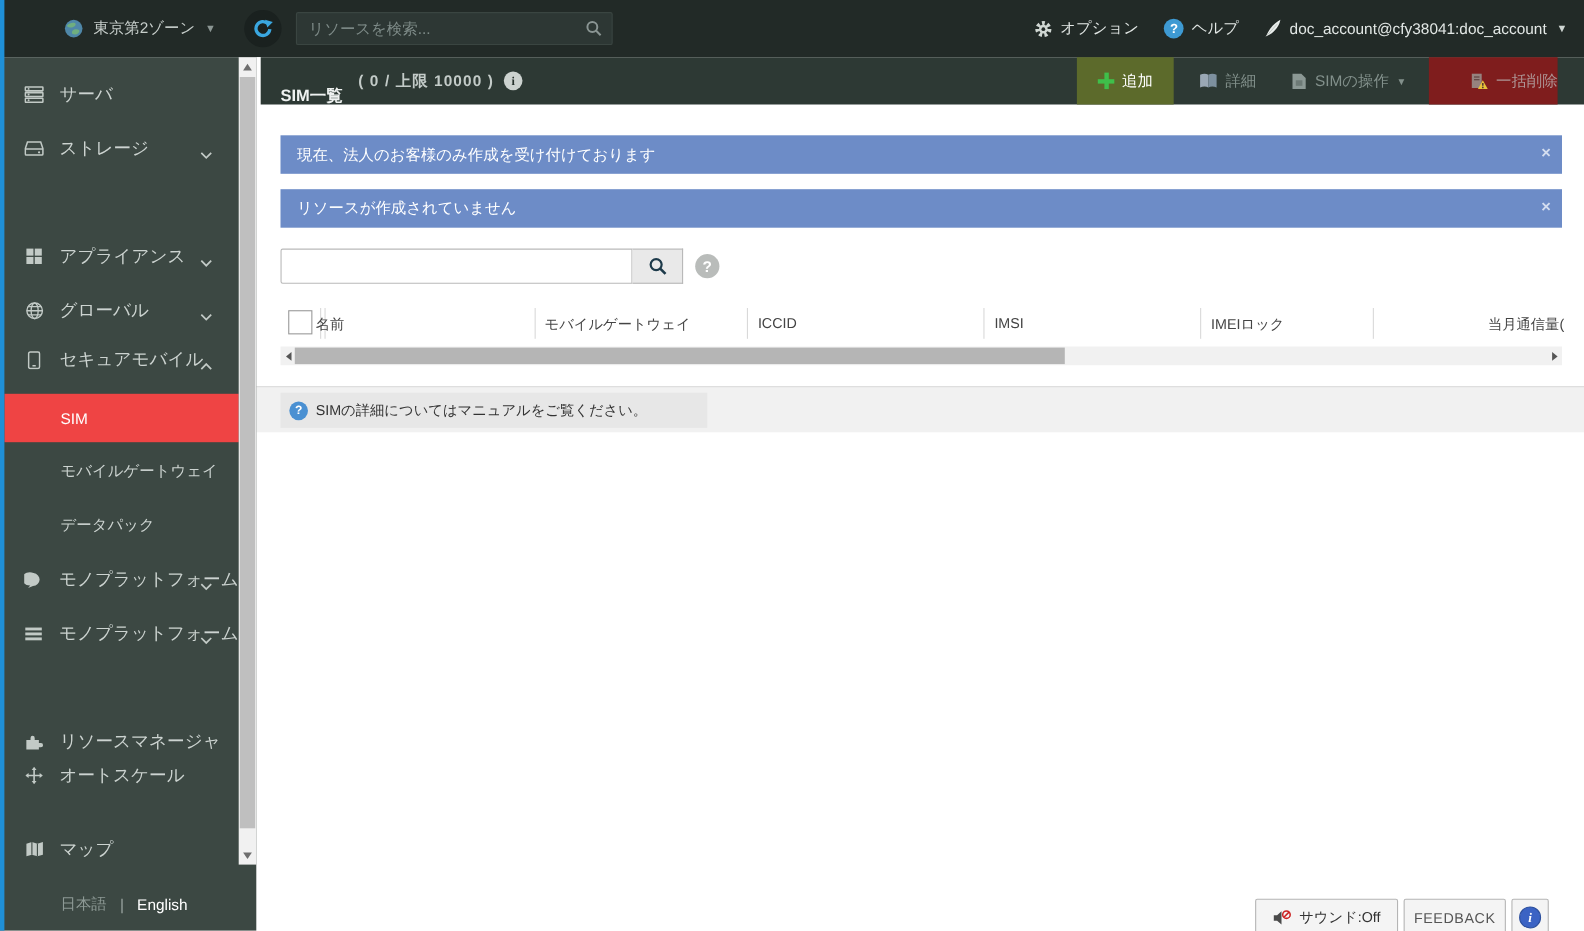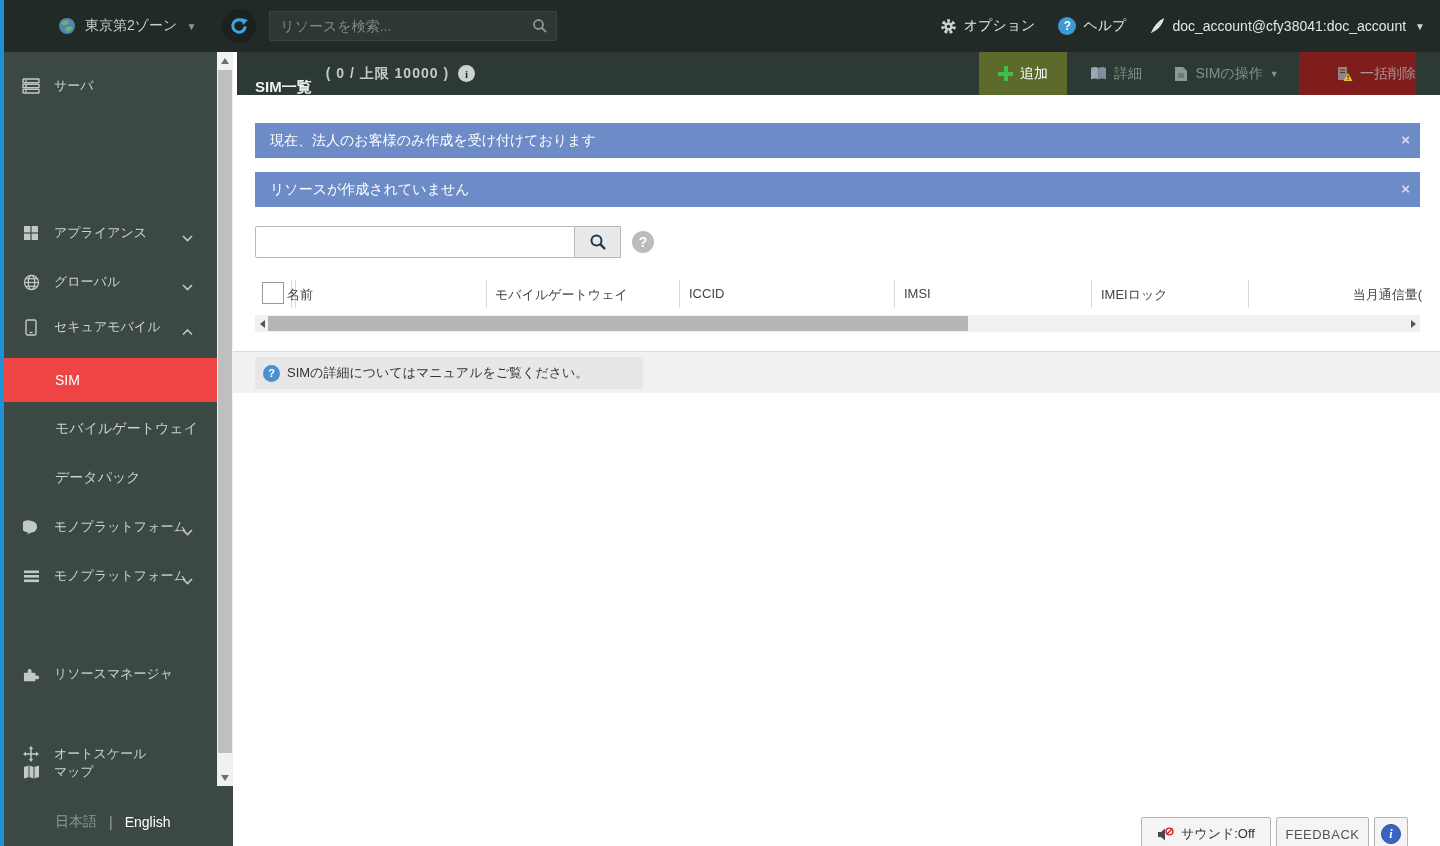--- a/index.html
+++ b/index.html
@@ -16,21 +16,21 @@
   .top-search input { width:288px; height:30px; background:#2d3734; border:1px solid #3a4541; border-radius:2px; color:#aeb8b4; font-size:14px; padding:0 48px 0 10px; outline:none; }
   .top-search input::placeholder { color:#7e8b88; }
   .top-search .mag { position:absolute; right:9px; top:7px; }
   .top-right { margin-left:auto; margin-right:15px; display:flex; align-items:center; gap:9px; }
   .top-item { display:flex; align-items:center; gap:7px; cursor:pointer; color:#e3e8e6; margin-left:14px; }
   .help-circle { width:18px; height:18px; border-radius:50%; background:#3e9ad3; color:#fff; font-size:12px; font-weight:bold; display:flex; align-items:center; justify-content:center; }
   .acct-caret { font-size:10px; color:#cfd6d3; margin-left:2px; }
 
   
   .sidebar { position:absolute; left:0; top:52px; width:233px; height:794px; background:#3c4843; z-index:5; }
-  .side-item { position:absolute; left:4px; width:213px; height:44px; display:flex; align-items:center; color:#ccd3d0; font-size:13px; cursor:pointer; }
+  .side-item { position:absolute; left:4px; width:213px; height:44px; display:flex; align-items:center; color:#ccd3d0; font-size:16px; cursor:pointer; }
   .side-item .ic { width:18px; margin-left:18px; display:flex; justify-content:center; }
   .side-item .lbl { margin-left:14px; white-space:nowrap; }
   .side-item .chev { position:absolute; right:24px; top:19px; }
   .side-sub { position:absolute; left:4px; width:213px; height:44px; display:flex; align-items:center; color:#ccd3d0; font-size:14px; cursor:pointer; }
   .side-sub .lbl { margin-left:51px; }
   .side-sub.selected { background:#ef4444; color:#fff; }
   .lang-row { position:absolute; left:4px; top:748px; width:213px; height:44px; display:flex; align-items:center; font-size:14px; }
   .lang-ja { margin-left:51px; color:#8d9995; cursor:pointer; }
   .lang-sep { margin:0 12px; color:#9aa5a1; }
   .lang-en { color:#fff; cursor:pointer; }
@@ -148,20 +148,33 @@
             <rect x="1" y="11.4" width="16" height="3.6" rx="0.5"></rect>
       </g>
           <circle cx="4" cy="2.8" r="0.9" fill="#c2cac6"></circle>
           <circle cx="4" cy="8" r="0.9" fill="#c2cac6"></circle>
           <circle cx="4" cy="13.2" r="0.9" fill="#c2cac6"></circle>
         </svg>
     </span>
     <span class="lbl">サーバ</span>
   </div>
 
+  <div class="side-item" style="top:61px">
+    <span class="ic">
+      <svg width="18" height="14" viewBox="0 0 18 14">
+          <path d="M3 1 h12 l2 6 v5 a1 1 0 0 1 -1 1 h-14 a1 1 0 0 1 -1 -1 v-5 Z" fill="none" stroke="#c2cac6" stroke-width="1.4"></path>
+          <line x1="1" y1="7.5" x2="17" y2="7.5" stroke="#c2cac6" stroke-width="1.4"></line>
+          <circle cx="13.5" cy="10.5" r="1" fill="#c2cac6"></circle>
+        </svg>
+    </span>
+    <span class="lbl">ストレージ</span>
+    <span class="chev"><svg width="11" height="7" viewBox="0 0 11 7">
+          <polyline points="1,1 5.5,5.5 10,1" fill="none" stroke="#c2cac6" stroke-width="1.6"></polyline>
+        </svg></span>
+  </div>
 
 
   <div class="side-item" style="top:208px">
     <span class="ic">
       <svg width="17" height="17" viewBox="0 0 18 18">
           <g fill="none" stroke="#c2cac6" stroke-width="1.3">
             <circle cx="9" cy="9" r="7.5"></circle>
             <ellipse cx="9" cy="9" rx="3.4" ry="7.5"></ellipse>
             <line x1="1.5" y1="9" x2="16.5" y2="9"></line>
             <line x1="2.5" y1="5" x2="15.5" y2="5"></line>
@@ -242,21 +255,21 @@
 
   <div class="side-item" style="top:600px">
     <span class="ic">
       <svg width="17" height="15" viewBox="0 0 17 15">
           <path d="M1 6 h4 v-2 a2 2 0 1 1 4 0 v2 h4 v3 h2 a2 2 0 1 1 0 4 h-2 v2 h-12 Z" fill="#c2cac6" transform="scale(0.95)"></path>
         </svg>
     </span>
     <span class="lbl">リソースマネージャ</span>
   </div>
 
-  <div class="side-item" style="top:680px">
+  <div class="side-item" style="top:631px">
     <span class="ic">
       <svg width="16" height="16" viewBox="0 0 16 16">
           <g stroke="#c2cac6" stroke-width="1.5">
             <line x1="8" y1="2" x2="8" y2="14"></line>
             <line x1="2" y1="8" x2="14" y2="8"></line>
           </g>
           <g fill="#c2cac6">
             <polygon points="8,0 5.8,3 10.2,3"></polygon>
             <polygon points="8,16 5.8,13 10.2,13"></polygon>
             <polygon points="0,8 3,5.8 3,10.2"></polygon>

